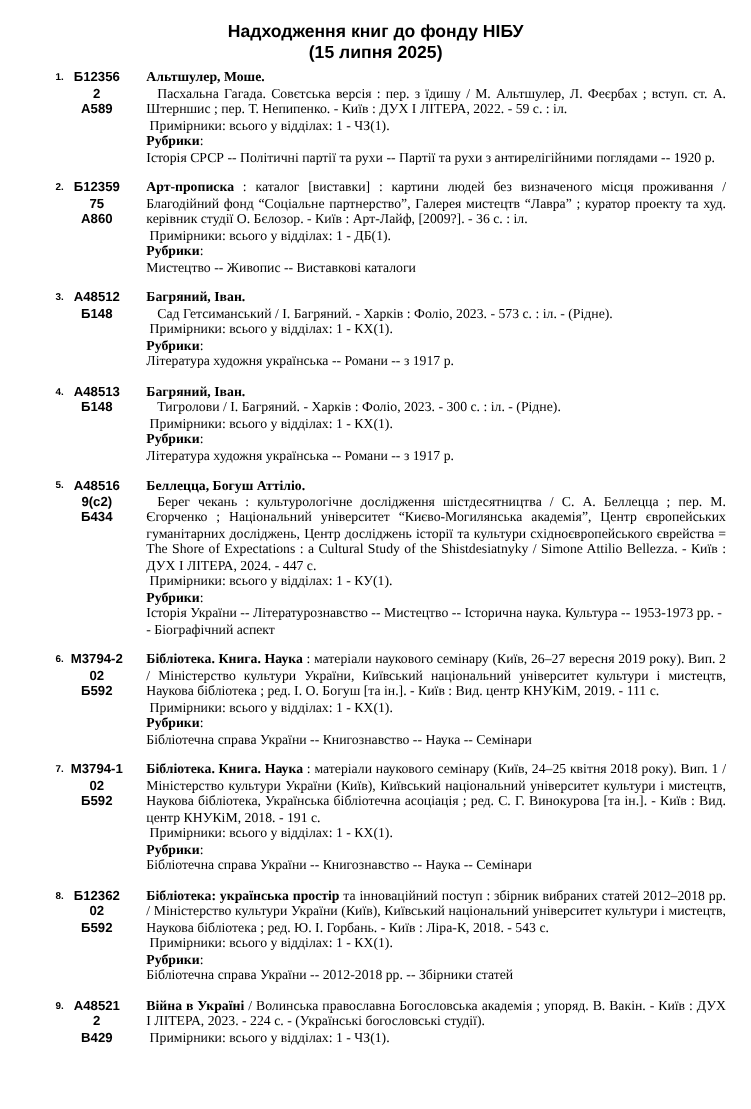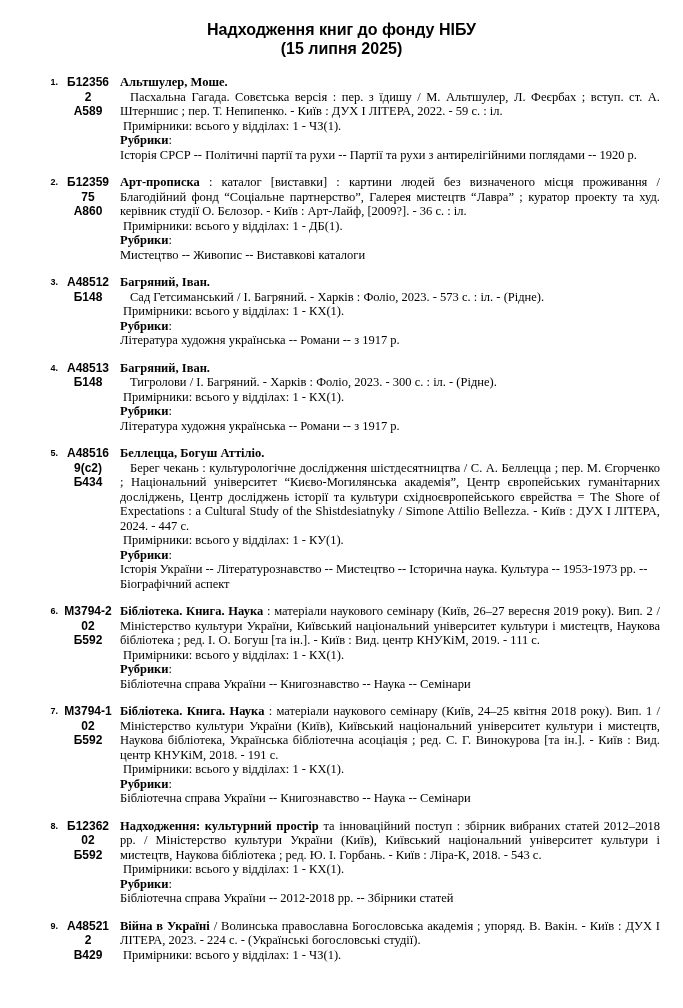--- a/index.html
+++ b/index.html
@@ -2,37 +2,37 @@
 <html><head>
 <meta charset="utf-8">
 <style>
   html,body{margin:0;padding:0;background:#fff;}
   body{
     width:683px;height:1008px;overflow:hidden;color:#000;
     font-family:"Liberation Serif","DejaVu Serif",serif;
     font-size:12.5px;line-height:14.5px;
   }
   .doc-title{
-    margin-top:20px;margin-bottom:17px;text-align:center;
+    margin-top:20px;margin-bottom:5px;text-align:center;
     font-family:"Liberation Sans","DejaVu Sans",sans-serif;
     font-weight:bold;font-size:16px;line-height:19px;
   }
   .entries{padding-left:42px;padding-right:23px;}
   .entry{display:grid;grid-template-columns:16px 60px 1fr;margin-bottom:13px;}
   .entry-num{
     font-family:"Liberation Sans","DejaVu Sans",sans-serif;
     font-weight:bold;font-size:9px;line-height:12px;
     text-align:right;padding-top:1px;
   }
   .entry-call{
     font-family:"Liberation Sans","DejaVu Sans",sans-serif;
     font-weight:bold;font-size:12px;line-height:14.5px;
     text-align:center;
   }
-  .entry-body{padding-left:2px;}
+  .entry-body{padding-left:2px;margin-left:13px;}
   .author{font-weight:bold;}
   .desc{text-align:justify;}
   .desc.indent{text-indent:10px;}
   .copies{padding-left:3px;}
   .rubrics-label b{font-weight:bold;}
   .rubric{}
 </style>
 </head>
 <body>
 
@@ -143,21 +143,21 @@
       </div>
     </div>
     <div class="entry">
       <div class="entry-num">8.</div>
       <div class="entry-call">
         <div class="call-line">Б12362</div>
         <div class="call-line">02</div>
         <div class="call-line">Б592</div>
       </div>
       <div class="entry-body">
-        <div class="desc"><b>Надходження: культурний простір</b> та інноваційний поступ : збірник вибраних статей 2012–2018 рр. / Міністерство культури України (Київ), Київський національний університет культури і мистецтв, Наукова бібліотека ; ред. Ю. І. Горбань. - Київ : Ліра-К, 2018. - 543 с.</div>
+        <div class="desc"><b>Бібліотека: українська простір</b> та інноваційний поступ : збірник вибраних статей 2012–2018 рр. / Міністерство культури України (Київ), Київський національний університет культури і мистецтв, Наукова бібліотека ; ред. Ю. І. Горбань. - Київ : Ліра-К, 2018. - 543 с.</div>
         <div class="copies">Примірники: всього у відділах: 1 - КХ(1).</div>
         <div class="rubrics-label"><b>Рубрики</b>:</div>
         <div class="rubric">Бібліотечна справа України -- 2012-2018 рр. -- Збірники статей</div>
       </div>
     </div>
     <div class="entry">
       <div class="entry-num">9.</div>
       <div class="entry-call">
         <div class="call-line">А48521</div>
         <div class="call-line">2</div>

